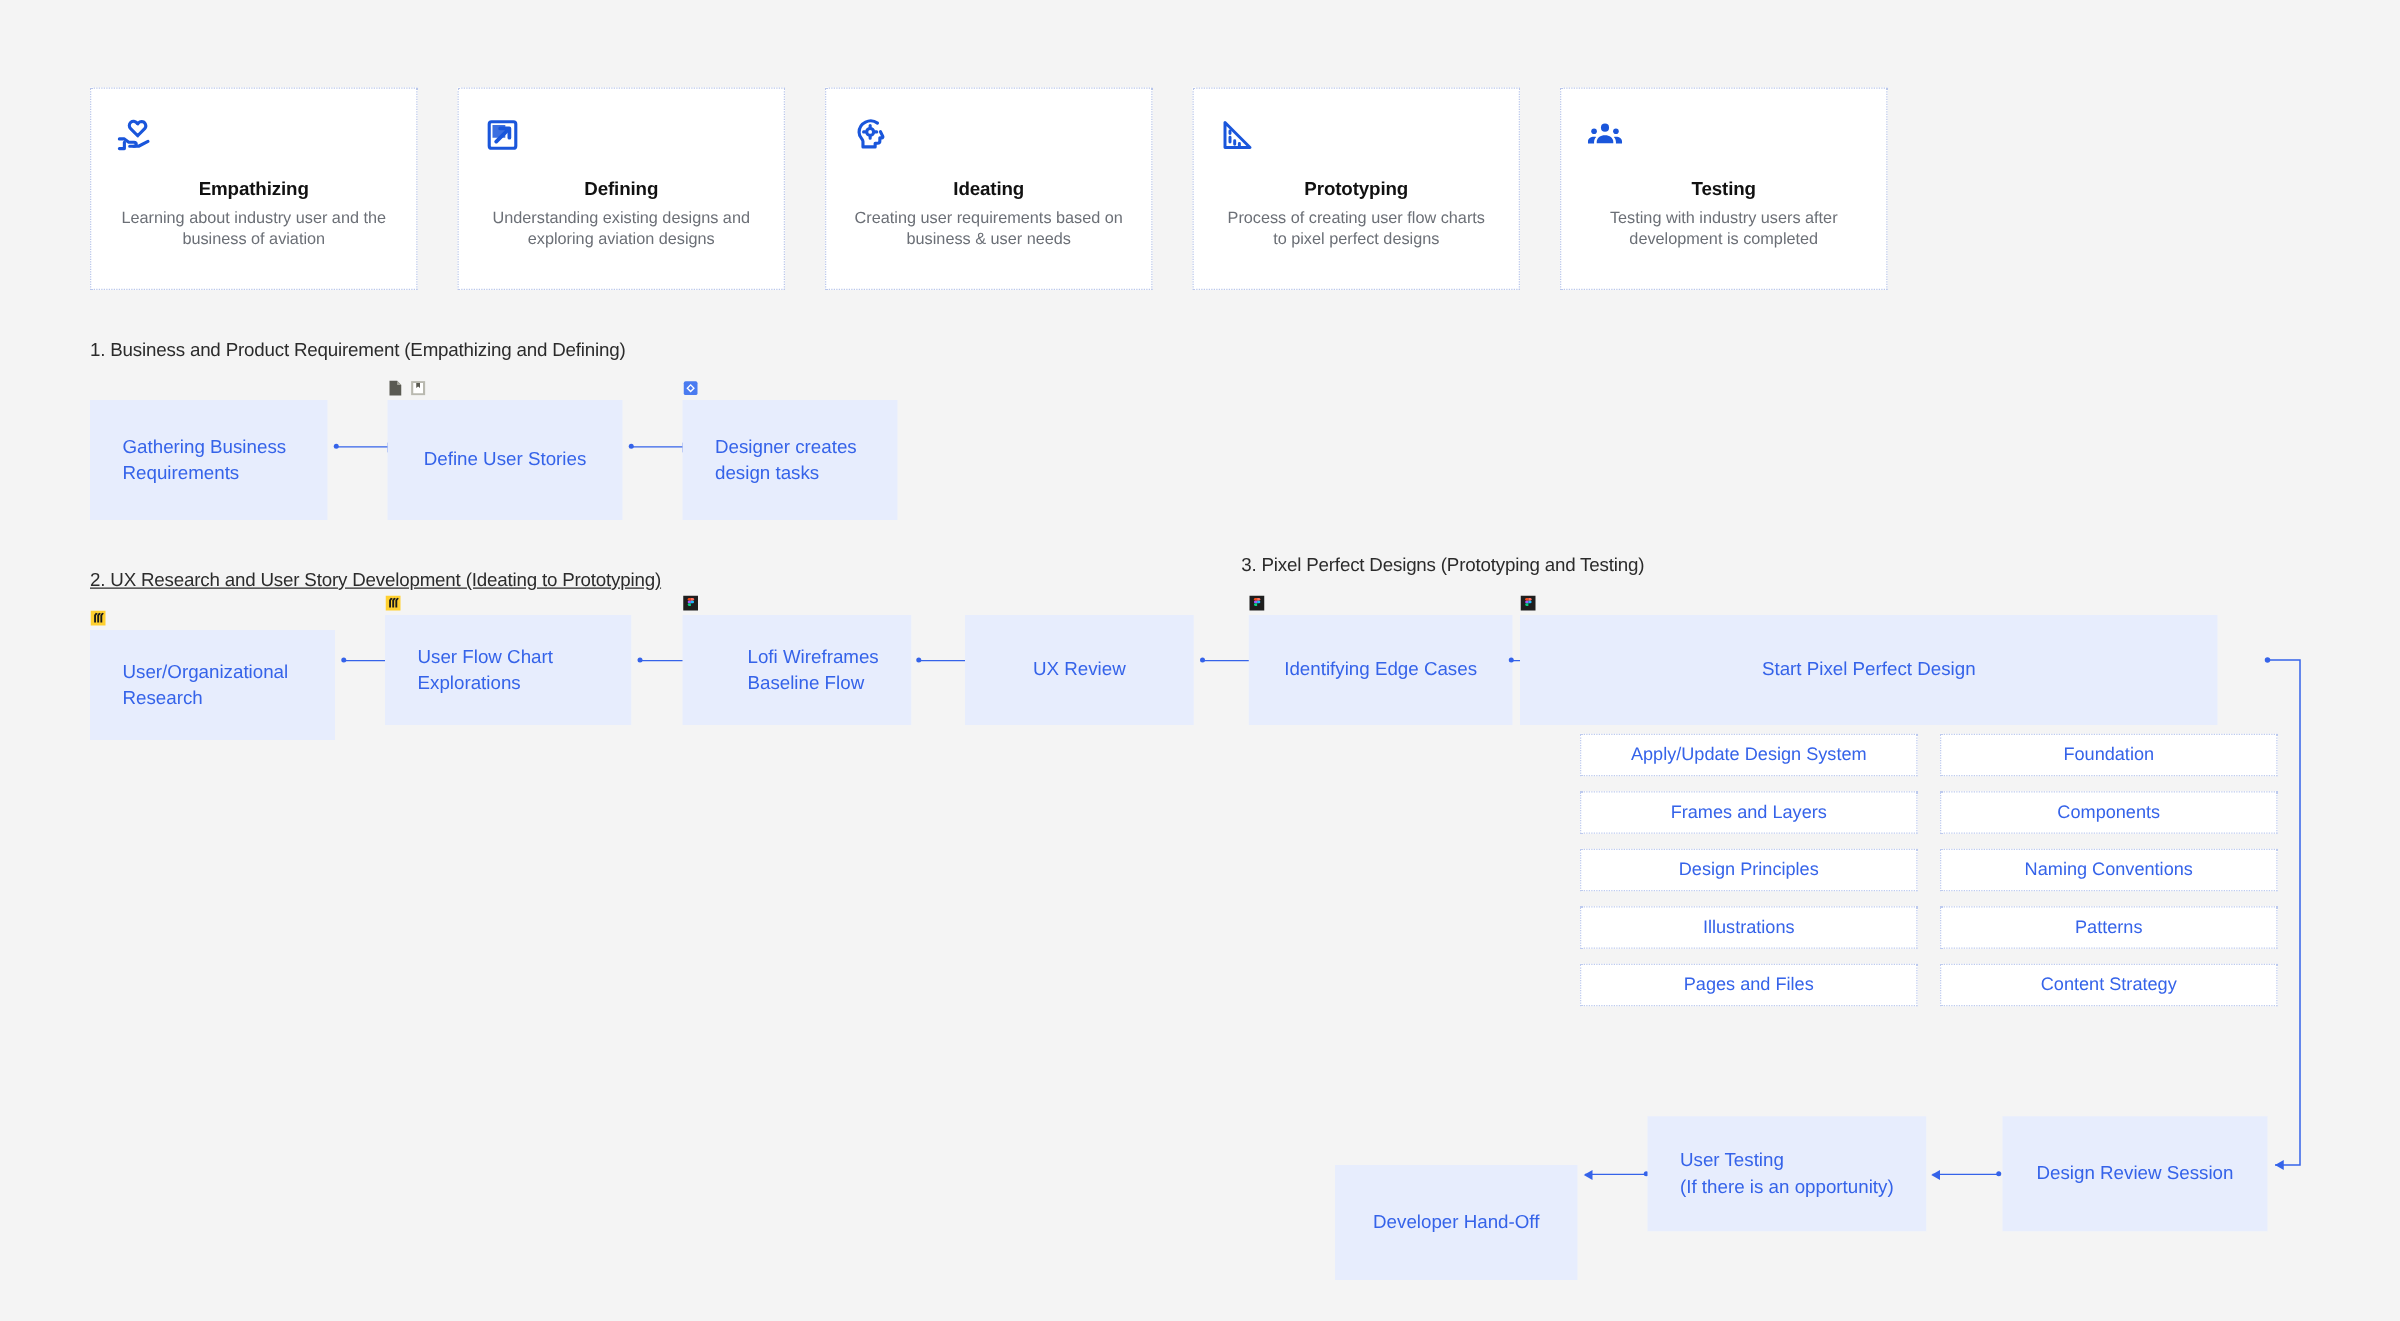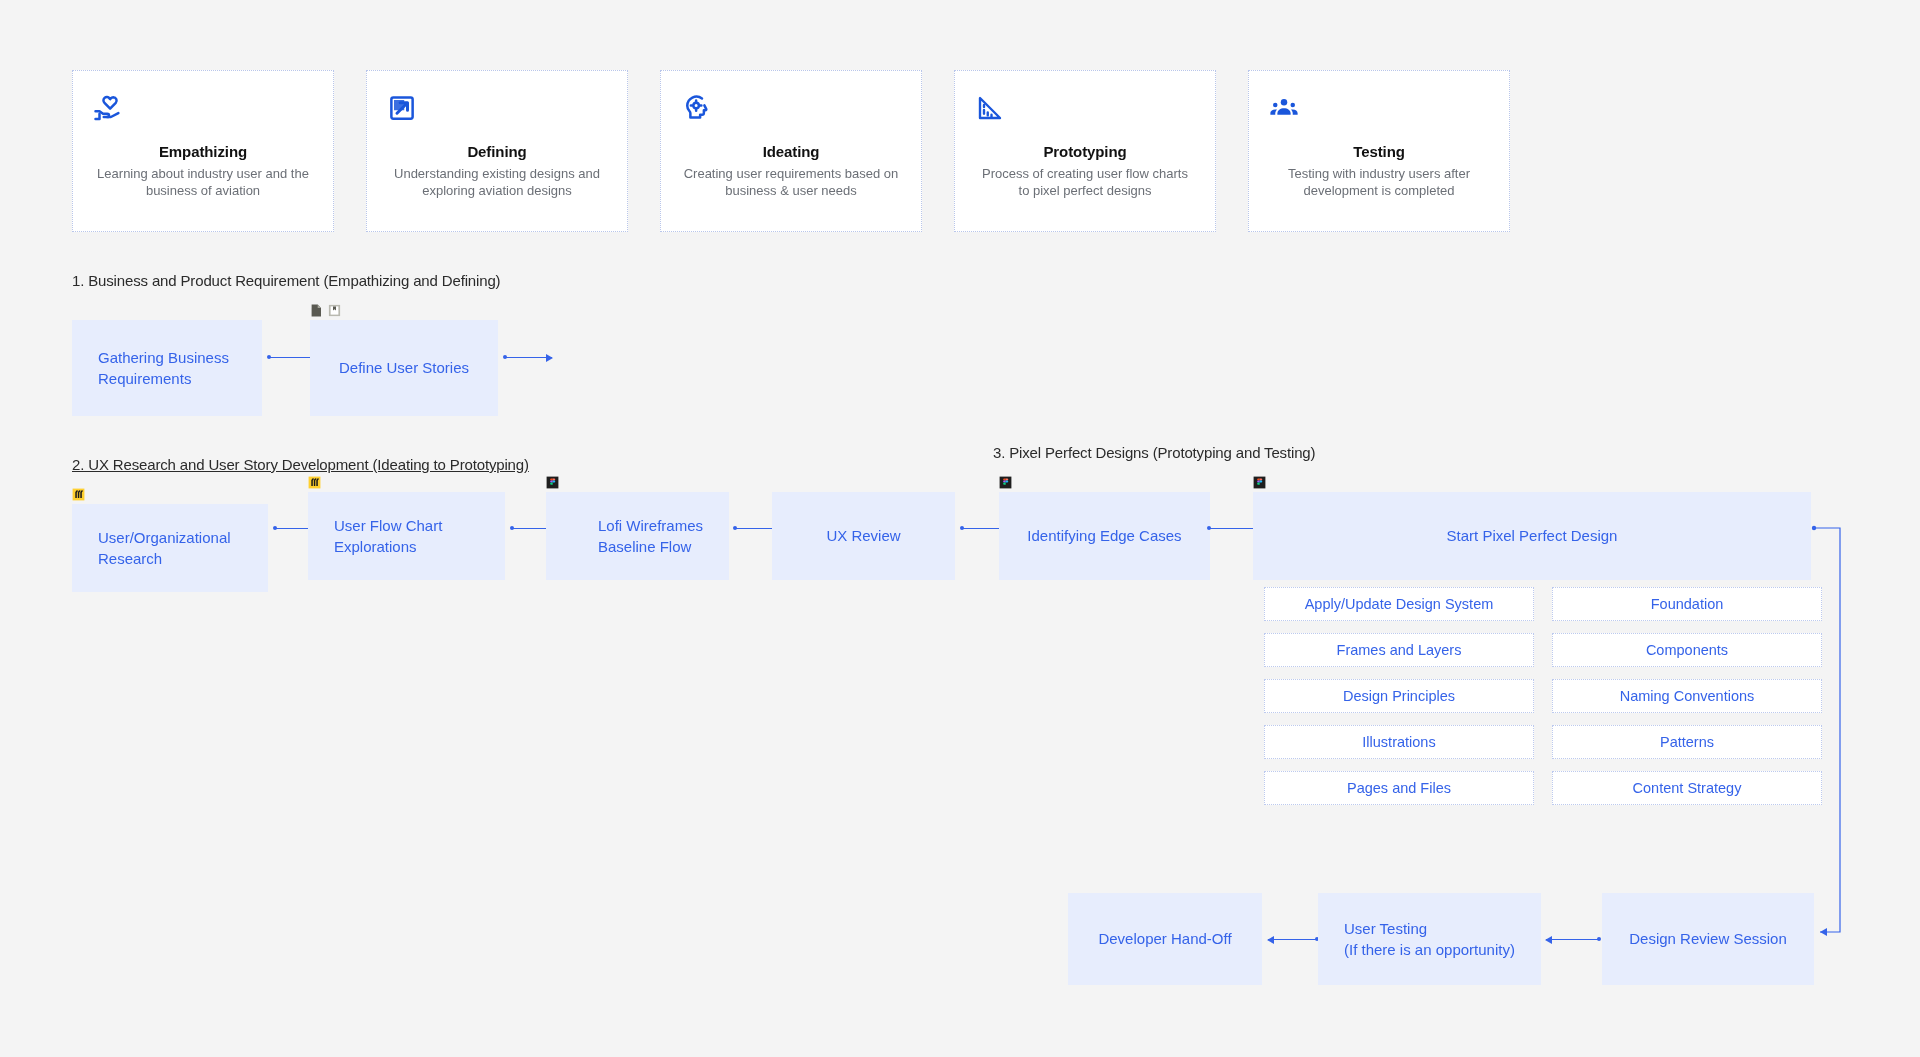--- a/index.html
+++ b/index.html
@@ -189,20 +189,33 @@
           <rect x="2.6" y="2.4" width="7.8" height="8.2" fill="#ffffff"></rect>
           <path d="M5 2.4h3v4l-1.5-1.2L5 6.4z" fill="#5a5a52"></path>
         </svg>
       </span>
     </span>
     <span class="label">Define User Stories</span>
   </div>
 
   <div class="conn" style="left:504px; top:357px; width:48px;"></div>
 
+  <div class="fbox" style="left:546px; top:320px; width:172px; height:96px;">
+    <span class="badge">
+      <span class="b">
+        <svg width="13" height="13" viewBox="0 0 13 13">
+          <rect x="1" y="1" width="11" height="11" rx="1.5" fill="#4a7bf0"></rect>
+          <path d="M6.5 3.1 9.9 6.5 6.5 9.9 3.1 6.5z" fill="#ffffff"></path>
+          <path d="M6.5 4.6 8.4 6.5 6.5 8.4 4.6 6.5z" fill="#4a7bf0"></path>
+        </svg>
+      </span>
+    </span>
+    <span class="label">Designer creates
+design tasks</span>
+  </div>
 
   <div class="section-heading" id="sec2-heading">2. UX Research and User Story Development (Ideating to Prototyping)</div>
 
   <div class="fbox" style="left:72px; top:504px; width:196px; height:88px;">
     <span class="badge">
       <span class="b">
         <svg width="13" height="13" viewBox="0 0 13 13">
           <rect x="0.6" y="0.6" width="11.8" height="11.8" fill="#ffd02f"></rect>
           <path d="M4.7 2.2 3.3 3.9V10h1.5V4.4l1.4-1.6zM7.2 2.2 5.8 3.9V10h1.5V4.4l1.4-1.6zM9.7 2.2 8.3 3.9V10h1.5V4.4l1.3-1.6z" fill="#1a1a1a"></path>
         </svg>
@@ -267,21 +280,21 @@
           <path d="M6.7 4.5h1.5a1.05 1.05 0 0 1 0 2.1H6.7z" fill="#1abcfe"></path>
           <path d="M5.2 6.6h1.5v2.1H5.2a1.05 1.05 0 0 1 0-2.1z" fill="#0acf83"></path>
         </svg>
       </span>
     </span>
     <span class="label">Identifying Edge Cases</span>
   </div>
 
   <div class="conn" style="left:1208px; top:528px; width:53px;"></div>
 
-  <div class="fbox center" style="left:1253px; top:492px; width:558px; height:88px;">
+  <div class="fbox center" style="left:1216px; top:492px; width:558px; height:88px;">
     <span class="badge">
       <span class="b">
         <svg width="13" height="13" viewBox="0 0 13 13">
           <rect x="0.6" y="0.6" width="11.8" height="11.8" fill="#1e1e1e"></rect>
           <path d="M5.2 2.4h1.5v2.1H5.2a1.05 1.05 0 0 1 0-2.1z" fill="#f24e1e"></path>
           <path d="M6.7 2.4h1.5a1.05 1.05 0 0 1 0 2.1H6.7z" fill="#ff7262"></path>
           <path d="M5.2 4.5h1.5v2.1H5.2a1.05 1.05 0 0 1 0-2.1z" fill="#a259ff"></path>
           <path d="M6.7 4.5h1.5a1.05 1.05 0 0 1 0 2.1H6.7z" fill="#1abcfe"></path>
           <path d="M5.2 6.6h1.5v2.1H5.2a1.05 1.05 0 0 1 0-2.1z" fill="#0acf83"></path>
         </svg>
@@ -316,21 +329,21 @@
         <span>Patterns</span>
       </div>
     <div class="ds-item">
         <span>Pages and Files</span>
       </div>
     <div class="ds-item">
         <span>Content Strategy</span>
       </div>
   </div>
 
-  <div class="fbox center" style="left:1068px; top:893px; width:194px; height:92px;text-align:right;">
+  <div class="fbox center" style="left:1068px; top:932px; width:194px; height:92px;text-align:right;">
     <span class="label">Developer Hand-Off</span>
   </div>
 
   <div class="conn rev" style="left:1268px; top:939px; width:50px;"></div>
 
   <div class="fbox" style="left:1318px; top:893px; width:223px; height:92px;">
     <span class="label">User Testing
 (If there is an opportunity)</span>
   </div>
 

